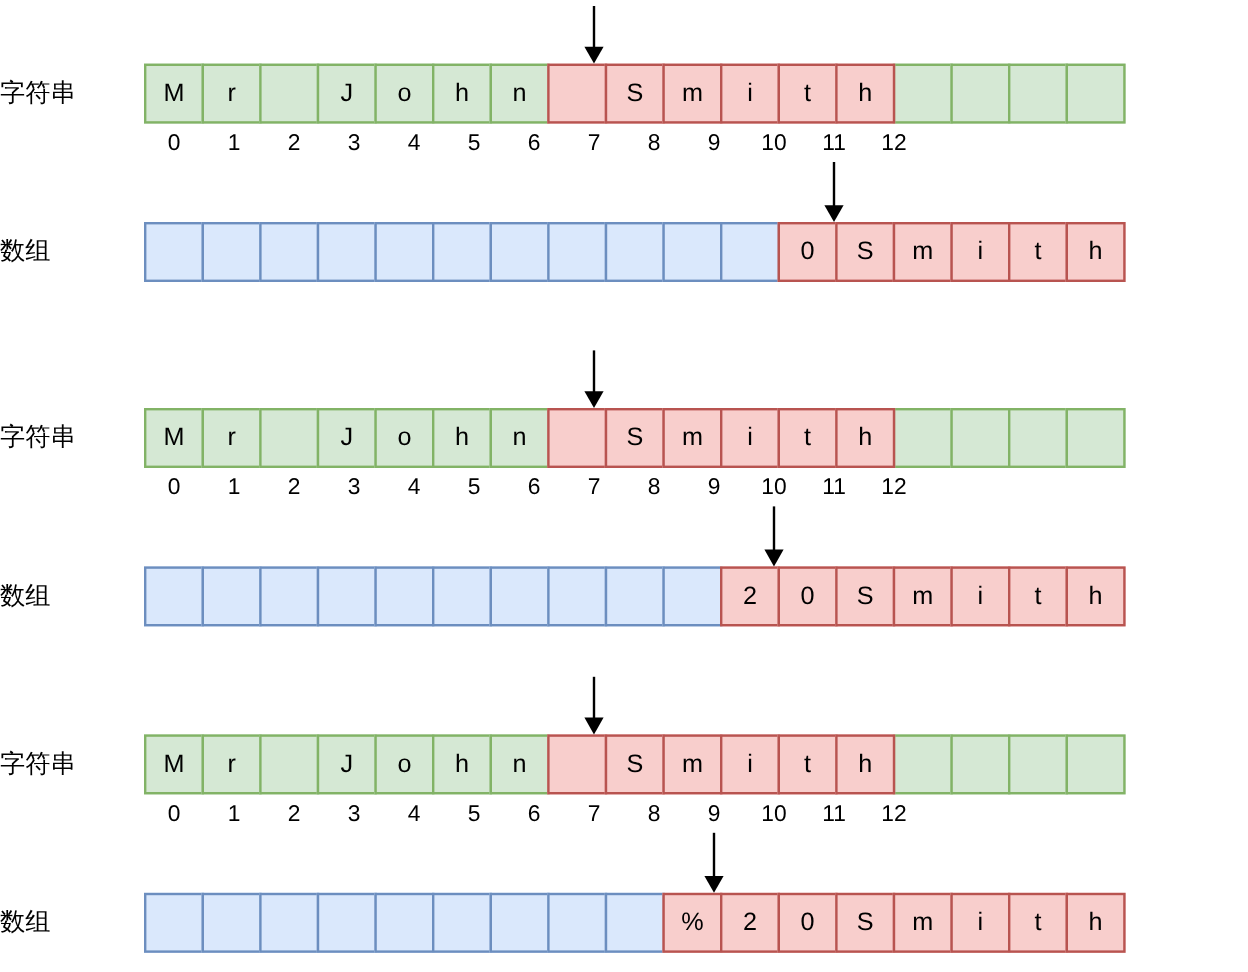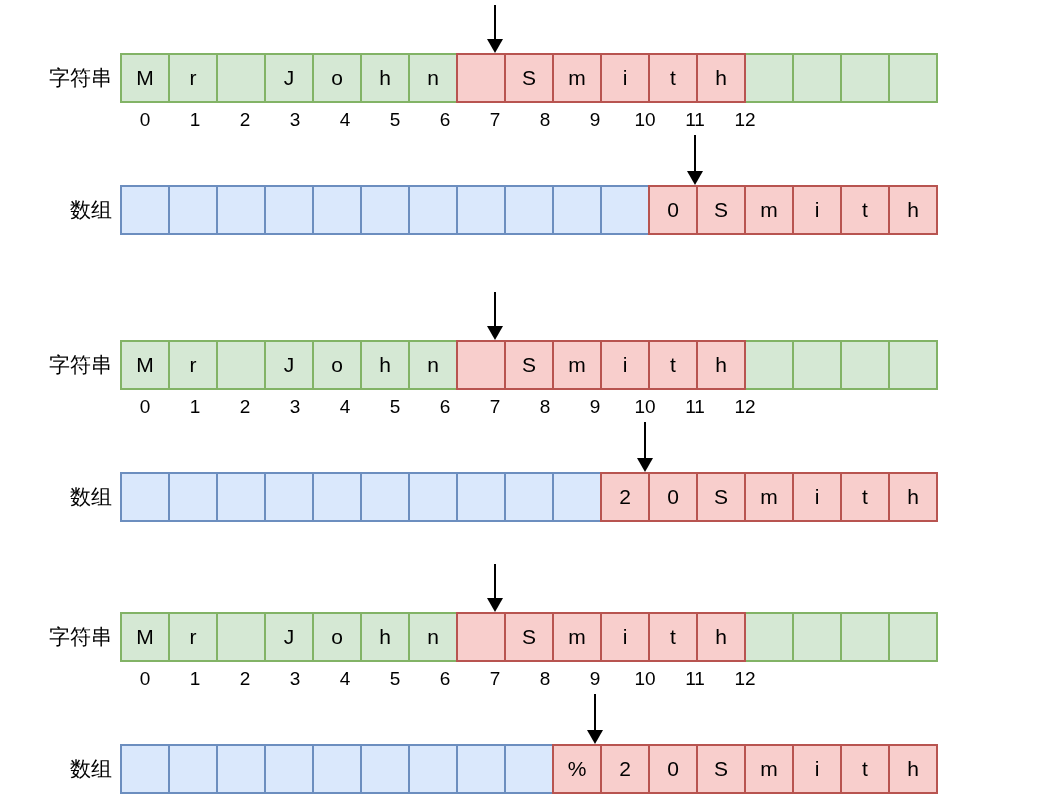--- a/index.html
+++ b/index.html
@@ -19,21 +19,21 @@
   .group {
     position: absolute;
     left: 0;
     width: 1040px;
     height: 230px;
   }
   .row-label {
     position: absolute;
     left: 0;
     width: 112px;
-    text-align: right;
+    text-align: left;
     font-size: 21px;
     color: #000;
     height: 50px;
     line-height: 50px;
     white-space: nowrap;
   }
   .string-label { top: 48px; }
   .array-label  { top: 180px; }
   .cell-row {
     position: absolute;

